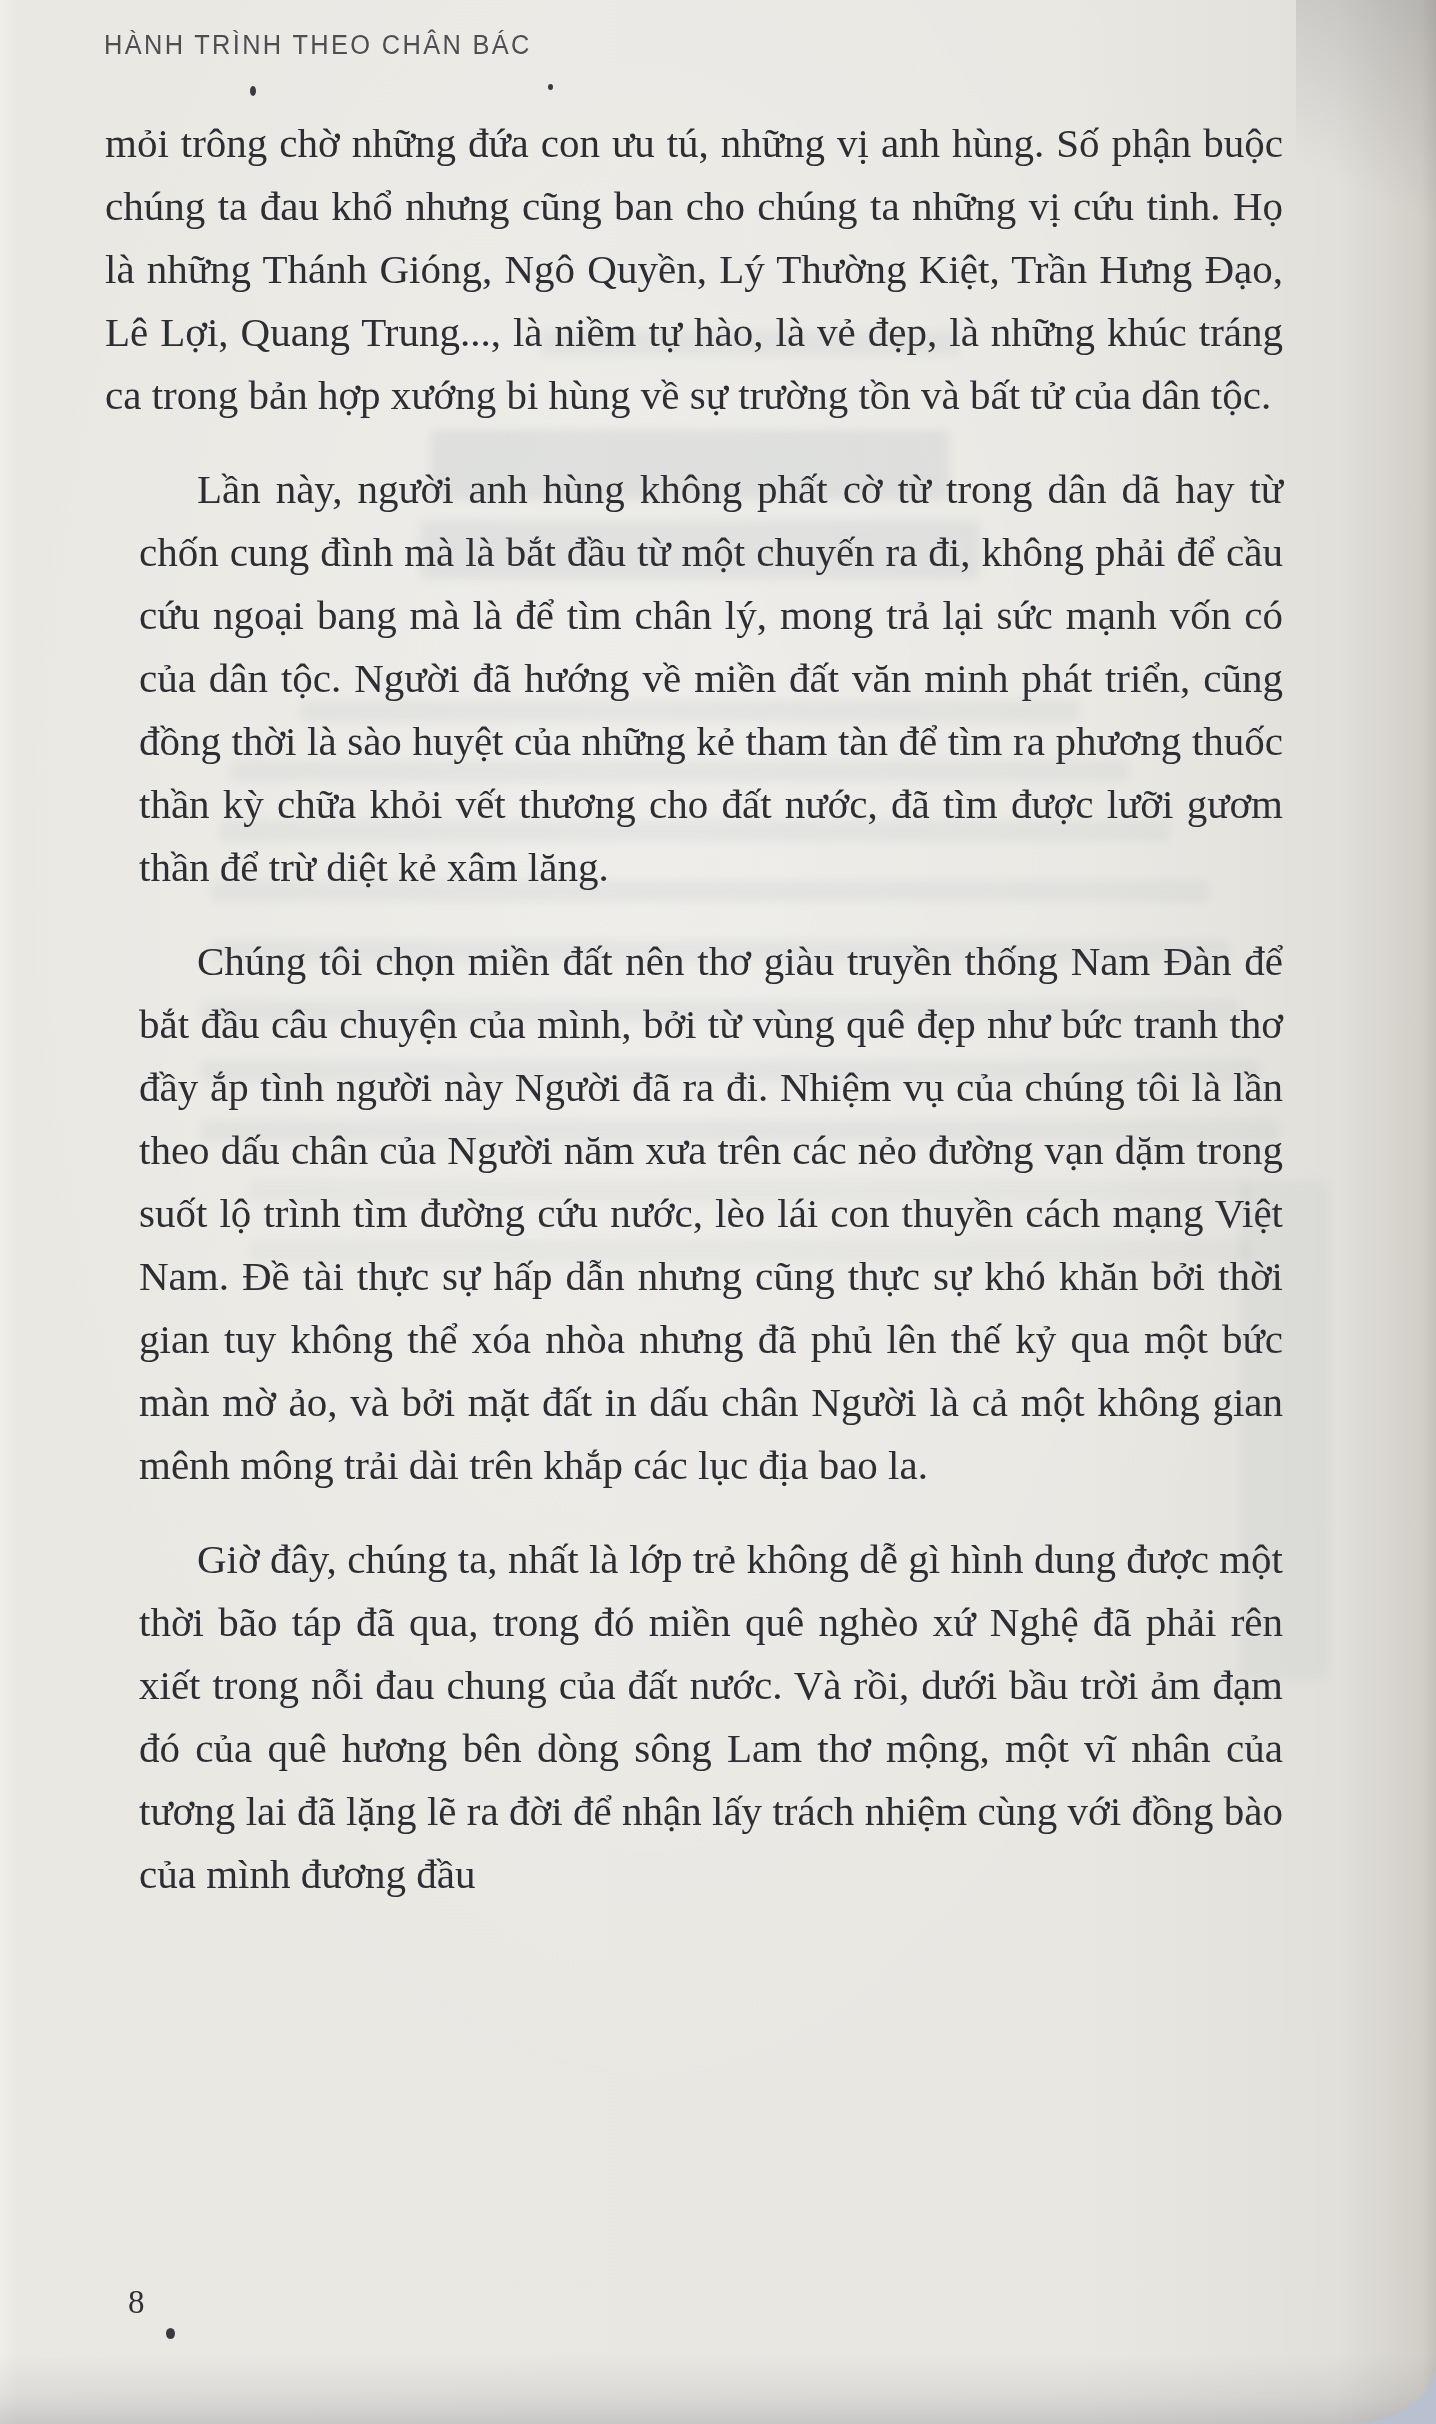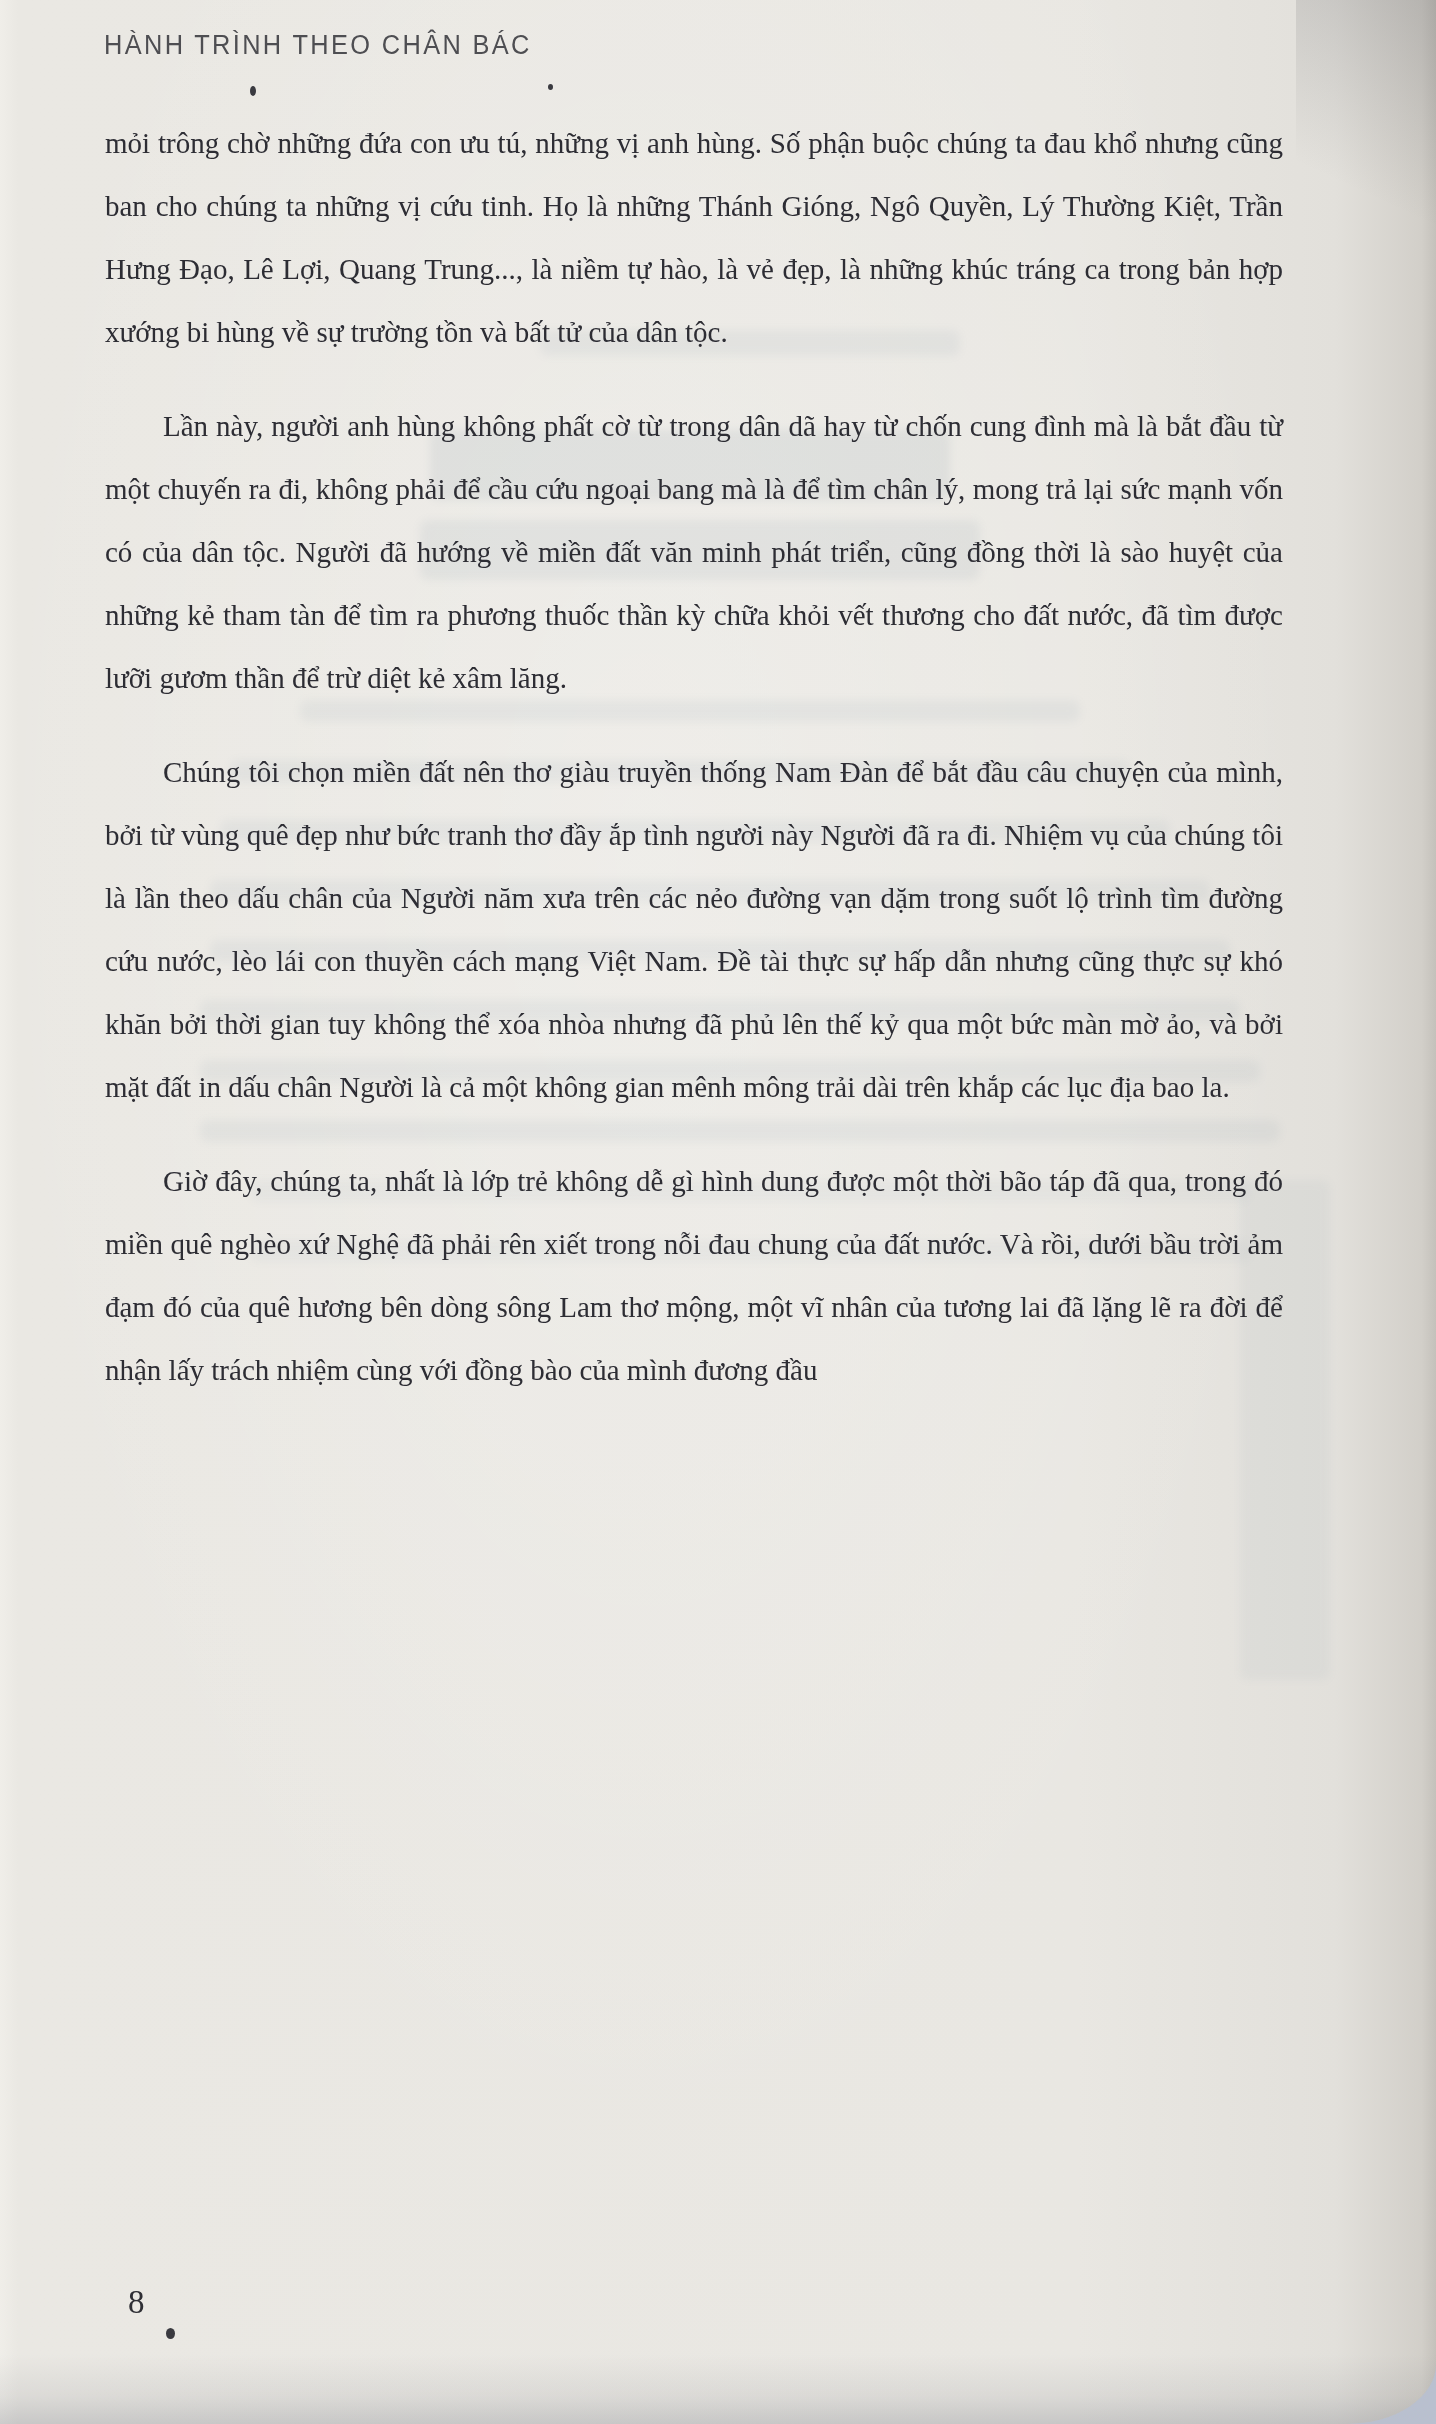--- a/index.html
+++ b/index.html
@@ -51,29 +51,29 @@
     transform-origin: left center;
     white-space: nowrap;
   }
 
   .text-column {
     position: absolute;
     left: 105px;
     top: 112px;
     width: 1178px;
     color: #2d2d34;
-    font-size: 29px;
+    font-size: 41px;
     line-height: 63px;
     text-align: justify;
   }
   .text-column p {
     margin: 0 0 31px 0;
     text-indent: 0;
   }
-  .text-column p.indent { text-indent: 58px; }
+  .text-column p.indent { text-indent: 58px; margin-left: 34px; }
 
   .page-number {
     position: absolute;
     left: 128px;
     top: 2284px;
     font-size: 33px;
     color: #2f2f35;
   }
 
   

